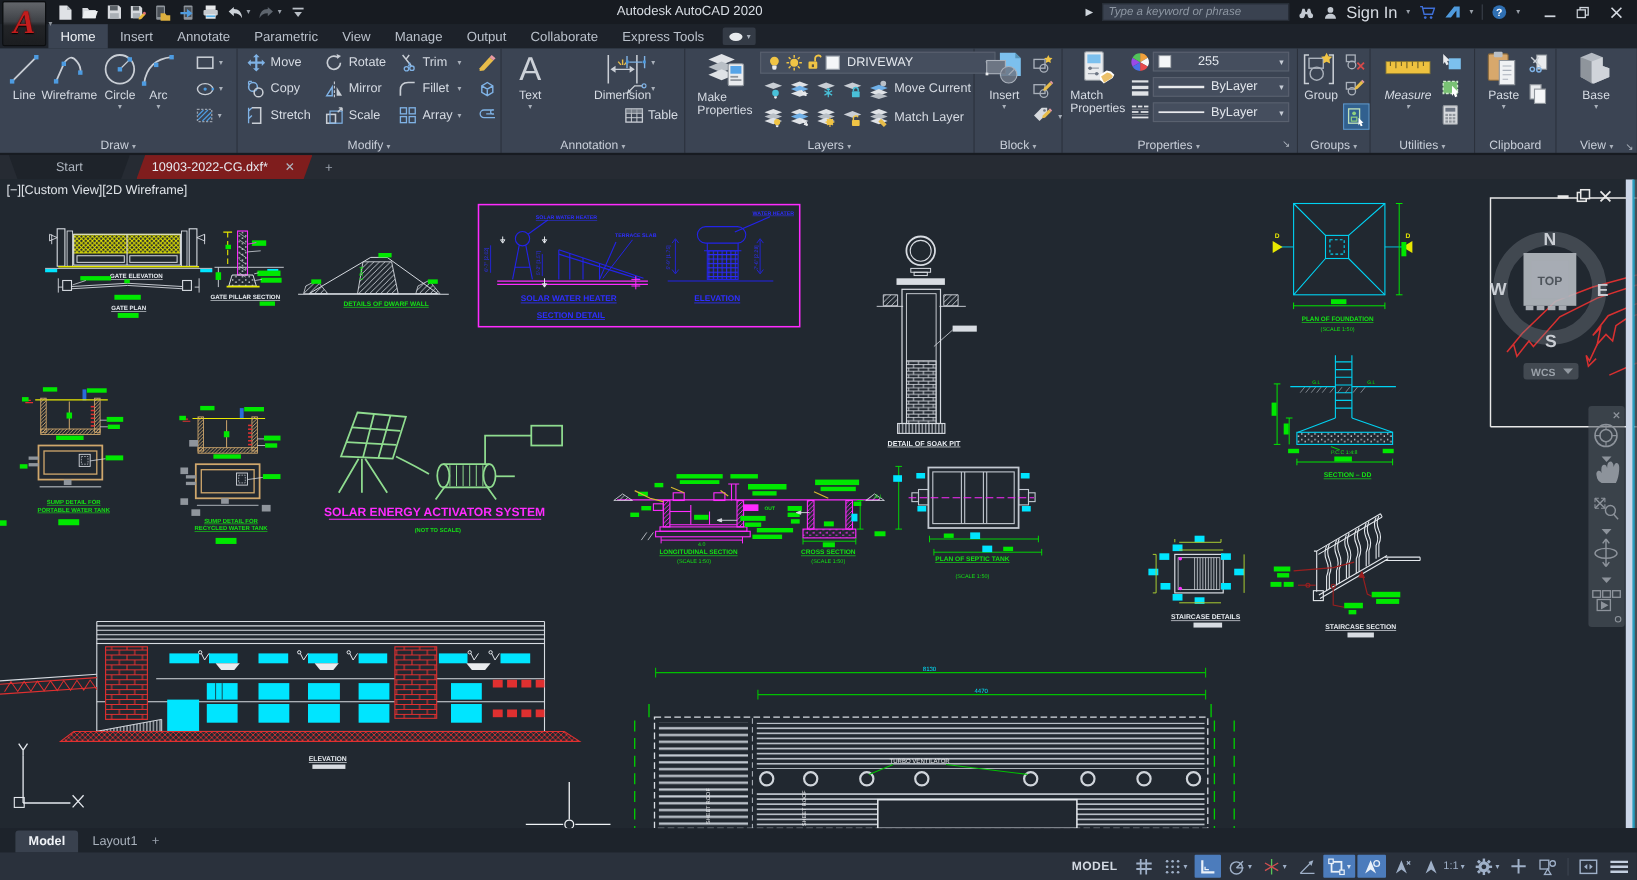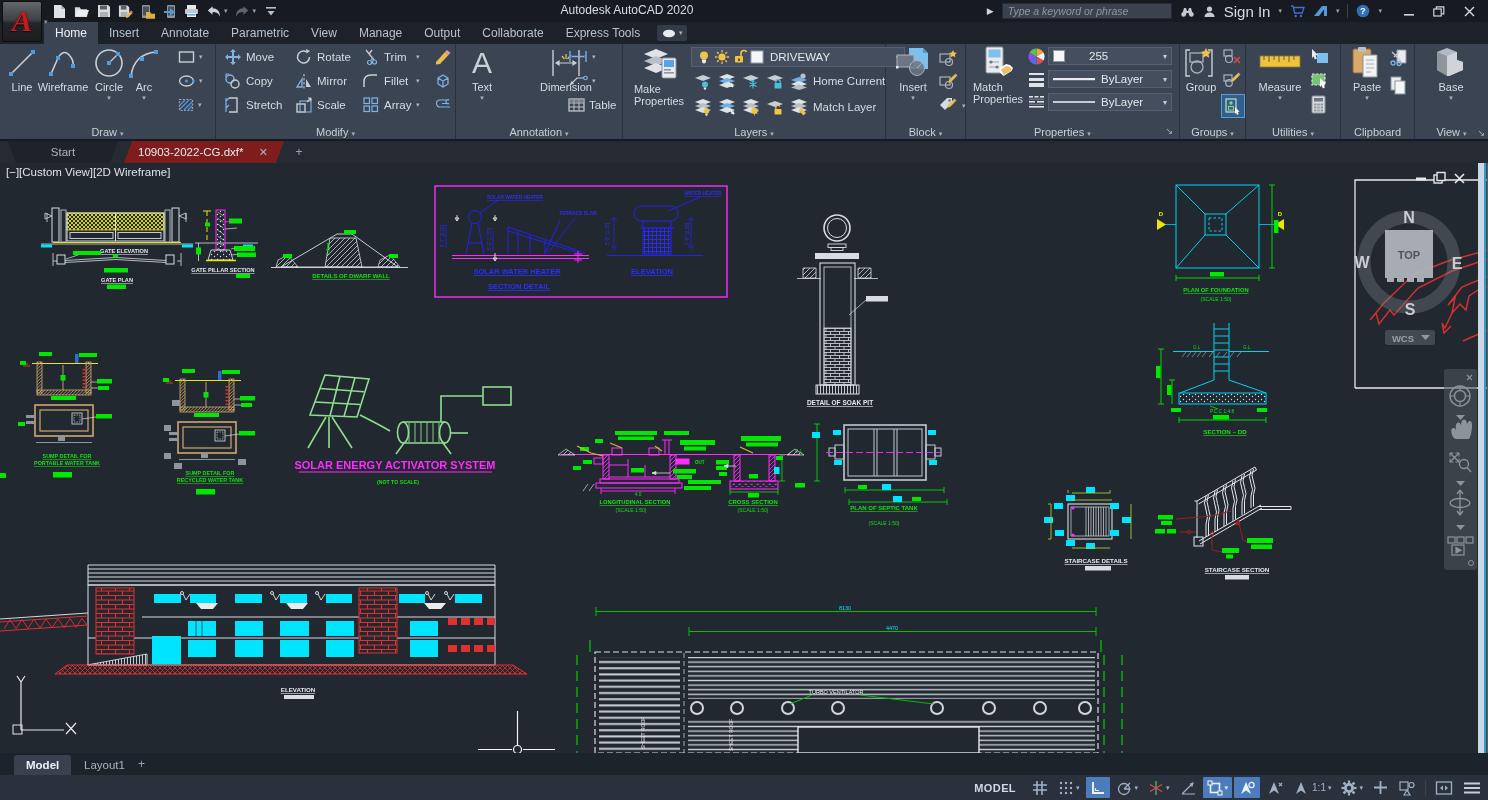--- a/index.html
+++ b/index.html
@@ -516,21 +516,21 @@
             <path d="M10.8 11 V9.8 a2.2 2.2 0 0 1 4.4 0 V11" fill="none" stroke="#49c0d8" stroke-width="1.3"></path>
           </svg>
     </div>
     <div class="rowbtn" style="left:166px;top:28px;">
       <svg width="20" height="18" viewBox="0 0 20 18">
             <circle cx="14" cy="4" r="2.6" fill="#b9bfc6"></circle>
             <path d="M2 8 L10 5 L18 8 L10 11 z" fill="#6fb0e8"></path>
             <path d="M2 12 L10 9 L18 12 L10 15 z" fill="#dfe2e6"></path>
             <path d="M2 15.5 L10 12.5 L18 15.5 L10 18 z" fill="#b9bfc6"></path>
           </svg>
-      <span>Home Current</span>
+      <span>Move Current</span>
     </div>
     <div class="rowbtn" style="left:70px;top:54px;">
       <svg width="19" height="18" viewBox="0 0 19 18">
             <path d="M2 4 L10 1 L18 4 L10 7 z" fill="#dfe2e6"></path>
             <path d="M2 8 L10 5 L18 8 L10 11 z" fill="#b9bfc6"></path>
             <path d="M2 12 L10 9 L18 12 L10 15 z" fill="#dfe2e6"></path>
             <circle cx="13.5" cy="13" r="2.8" fill="#f0c445"></circle>
             <path d="M12.3 15.8 h2.4 v.8 a1.2 1.2 0 0 1 -2.4 0 z" fill="#e9ebee"></path>
           </svg>
     </div>
@@ -713,21 +713,21 @@
             <rect x="2" y="2" width="10" height="13" fill="none" stroke="#bfe0b8" stroke-width="1.2"></rect>
             <circle cx="7" cy="6" r="1.7" fill="#8fd080"></circle>
             <rect x="4.5" y="9.5" width="5" height="3.6" fill="none" stroke="#8fd080" stroke-width="1.1"></rect>
             <path d="M11 10 l4.5 4.5 -1.8.4 1 2.2 -1.6.8 -1-2.3 -1.1 1.4 z" fill="#fff"></path>
           </svg>
     </div>
     <div class="panel-label"><span>Groups</span> <span class="pcaret">▾</span></div>
   </div>
 
   <div class="panel" style="left:1246px;width:95px;">
-    <div class="bigbtn" style="left:8px;width:52px;">
+    <div class="bigbtn" style="left:8px;width:52px;font-style:italic;">
       <svg width="44" height="34" viewBox="0 0 44 34">
             <rect x="2" y="10" width="40" height="11" fill="#eec23f" stroke="#8a7a34" stroke-width="0.8"></rect>
             <g stroke="#6d5f28" stroke-width="1">
               <path d="M6 10 v4 M11 10 v6 M16 10 v4 M21 10 v6 M26 10 v4 M31 10 v6 M36 10 v4"></path>
             </g>
           </svg>
       <span class="blabel">Measure</span>
       <span class="bcaret">▾</span>
     </div>
     <div class="rowbtn" style="left:64px;top:3px;">

